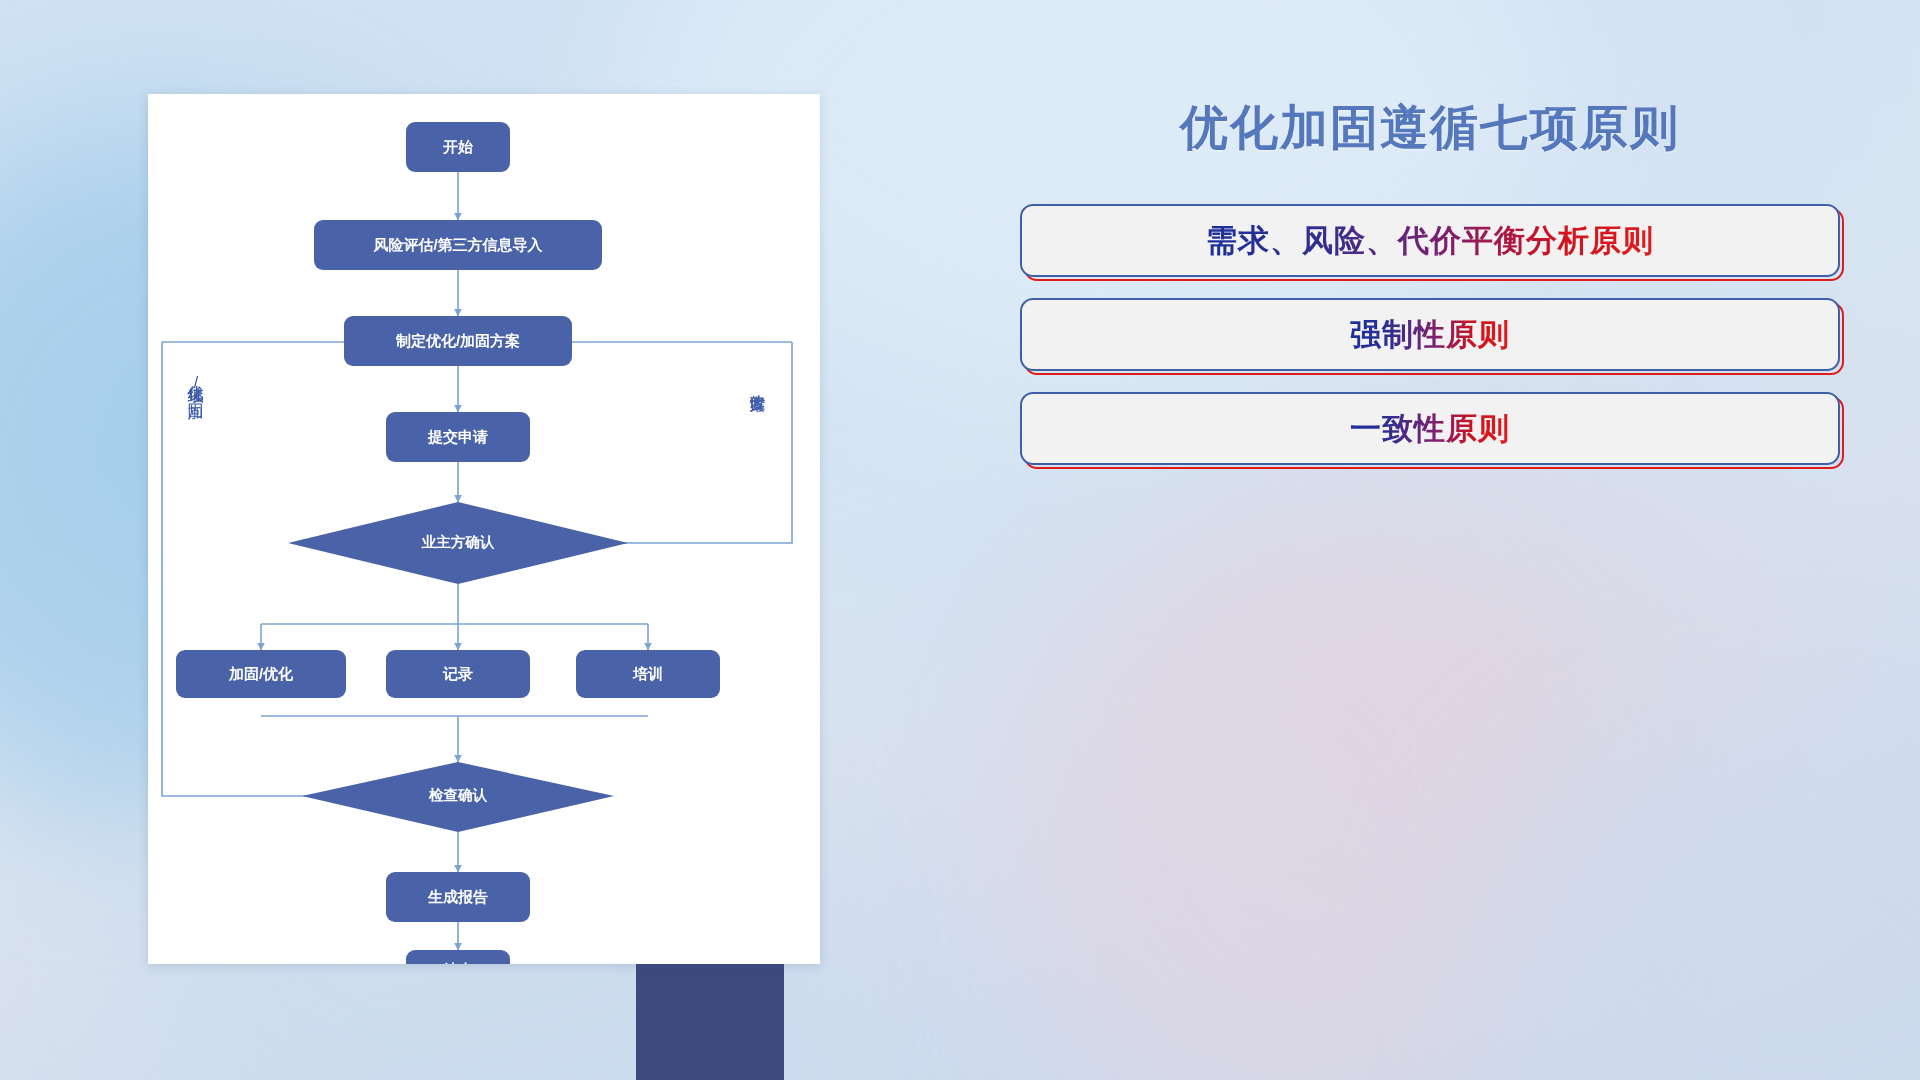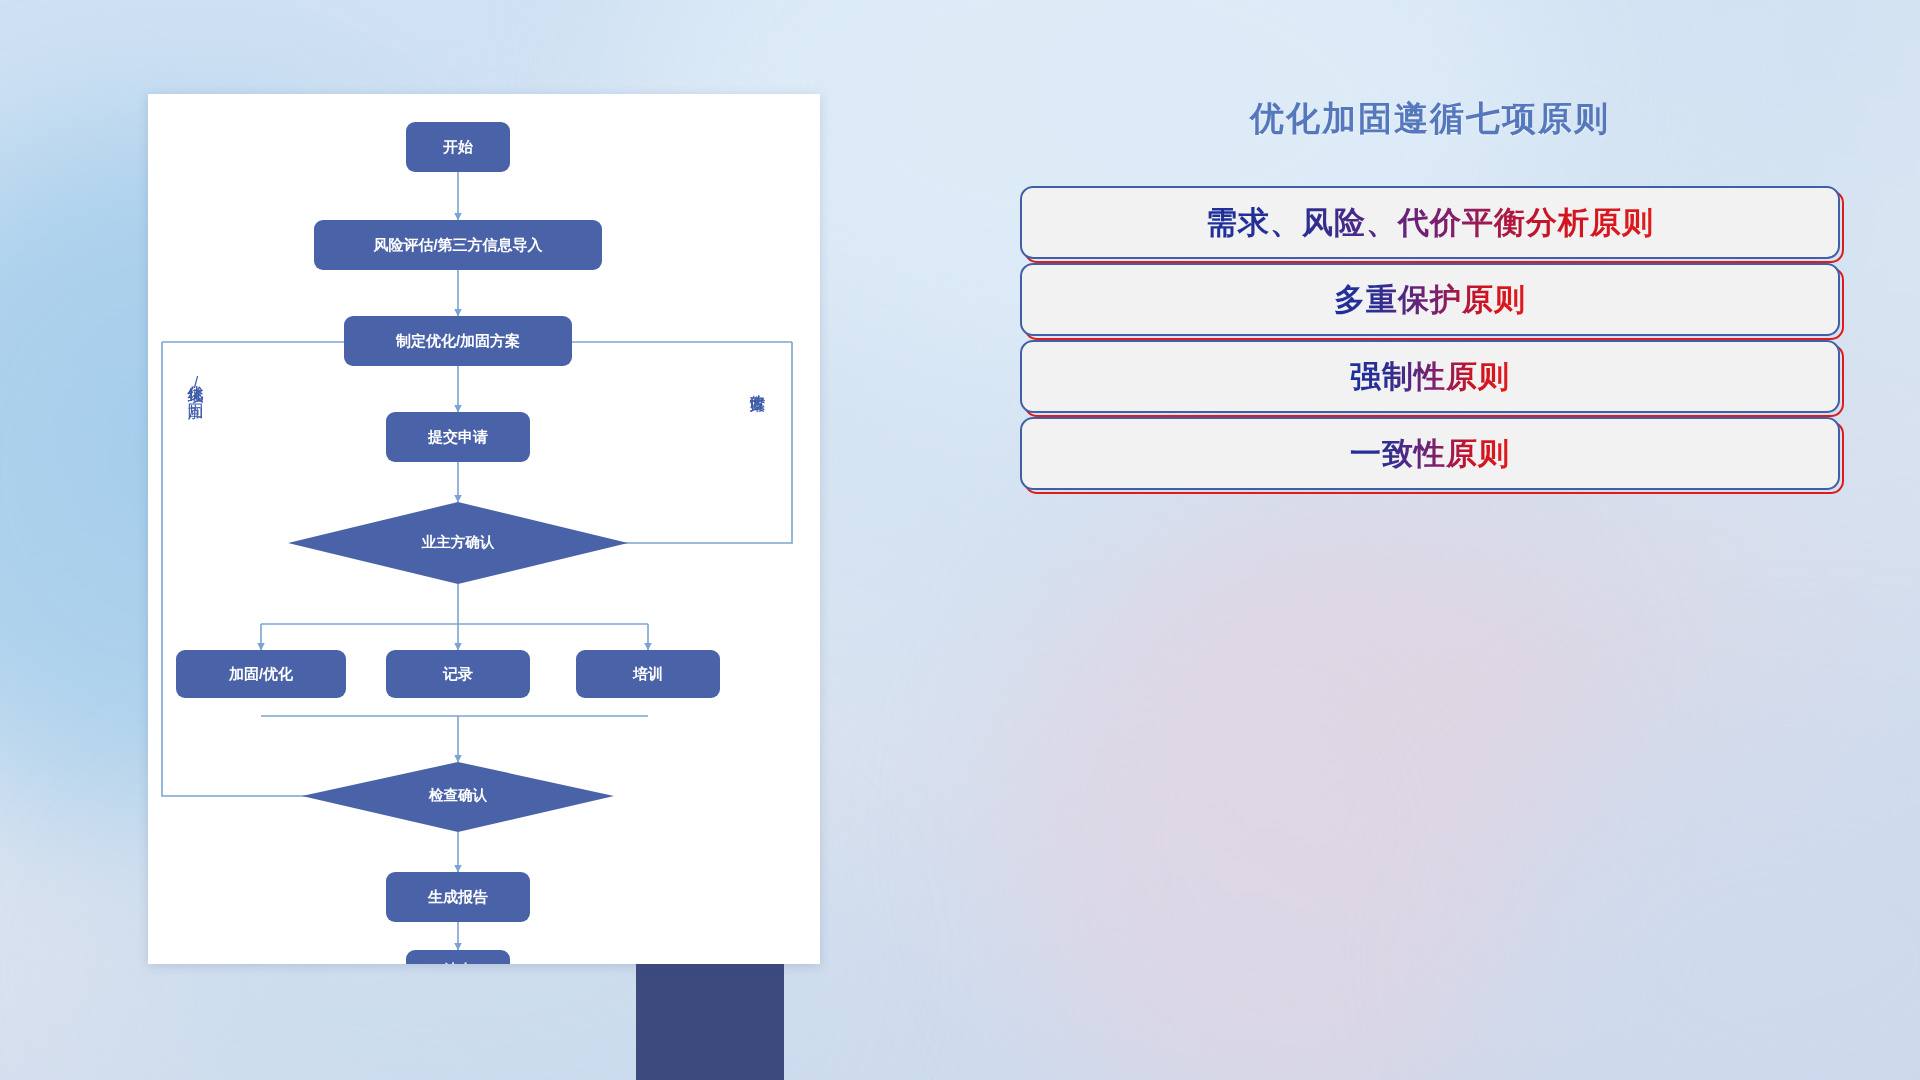--- a/index.html
+++ b/index.html
@@ -78,30 +78,30 @@
 
   
   #right-pane {
     position: absolute;
     left: 1020px;
     top: 96px;
     width: 820px;
     height: 920px;
   }
   #principles-title {
-    font-size: 34px;
+    font-size: 48px;
     font-weight: bold;
     color: #5577bb;
     letter-spacing: 2px;
     text-align: center;
     width: 700px;
     margin: 0 auto 44px auto;
     text-shadow: 0 1px 2px rgba(255,255,255,0.55);
   }
-  .pill-list { display: flex; flex-direction: column; gap: 4px; text-align: center; }
+  .pill-list { display: flex; flex-direction: column; gap: 21px; text-align: center; }
 
   .pill {
     position: relative;
     height: 73px;
     border-radius: 13px;
     background: #f2f2f2;
     display: flex;
     align-items: center;
     justify-content: center;
   }
@@ -268,25 +268,20 @@
     <div class="pill-list">
 
       <div class="pill">
         <div class="pill-body">
           <span class="pill-text">需求、风险、代价平衡分析原则</span>
         </div>
       </div>
 
 
 
-      <div class="pill">
-        <div class="pill-body">
-          <span class="pill-text">多重保护原则</span>
-        </div>
-      </div>
 
       <div class="pill">
         <div class="pill-body">
           <span class="pill-text">强制性原则</span>
         </div>
       </div>
 
       <div class="pill">
         <div class="pill-body">
           <span class="pill-text">一致性原则</span>

